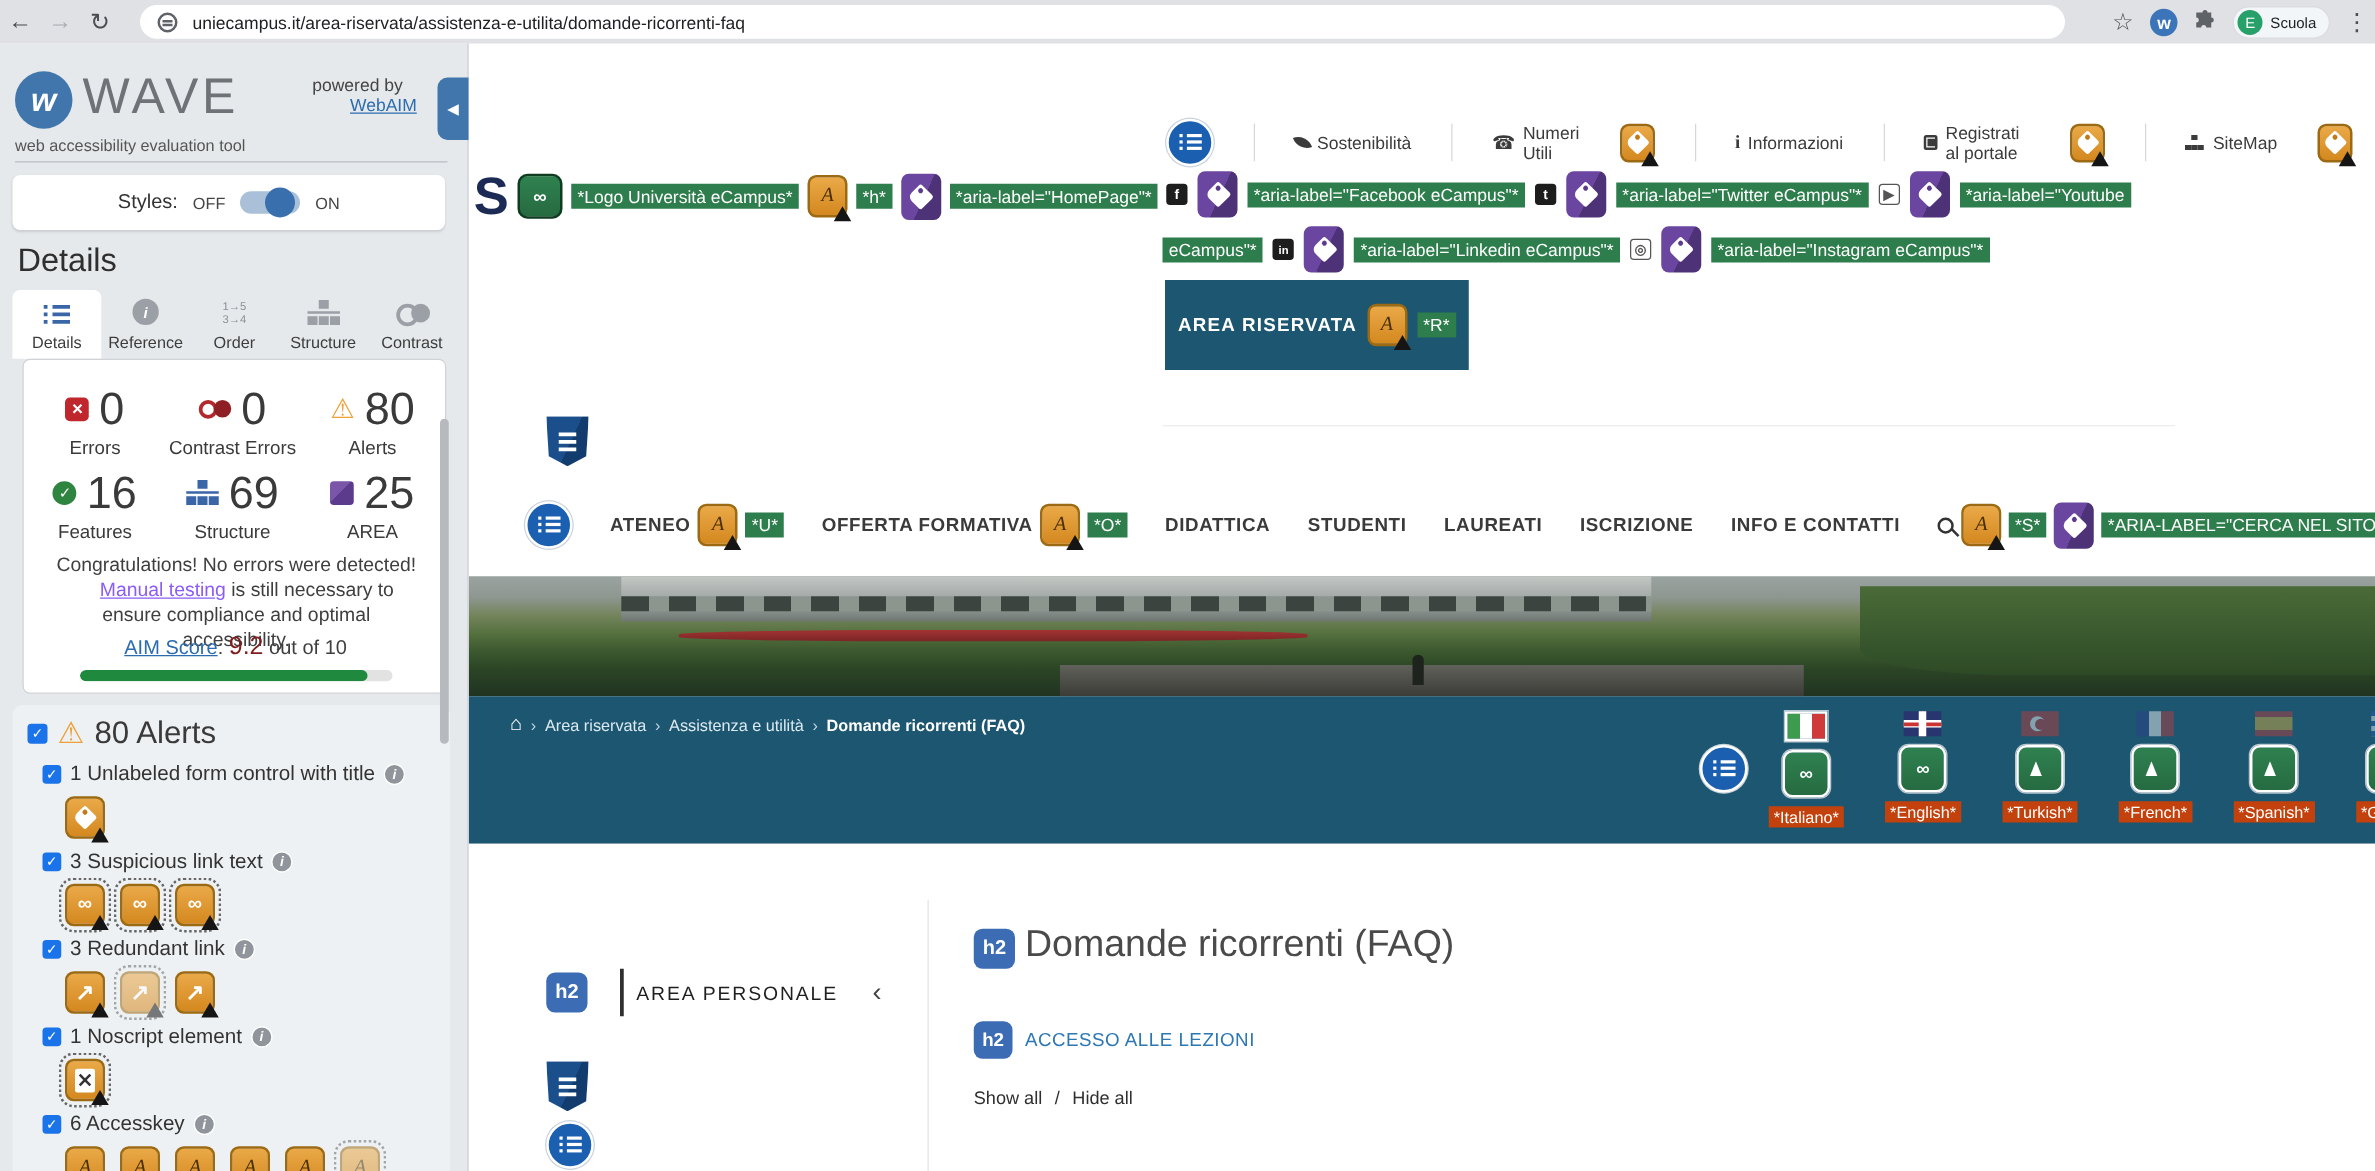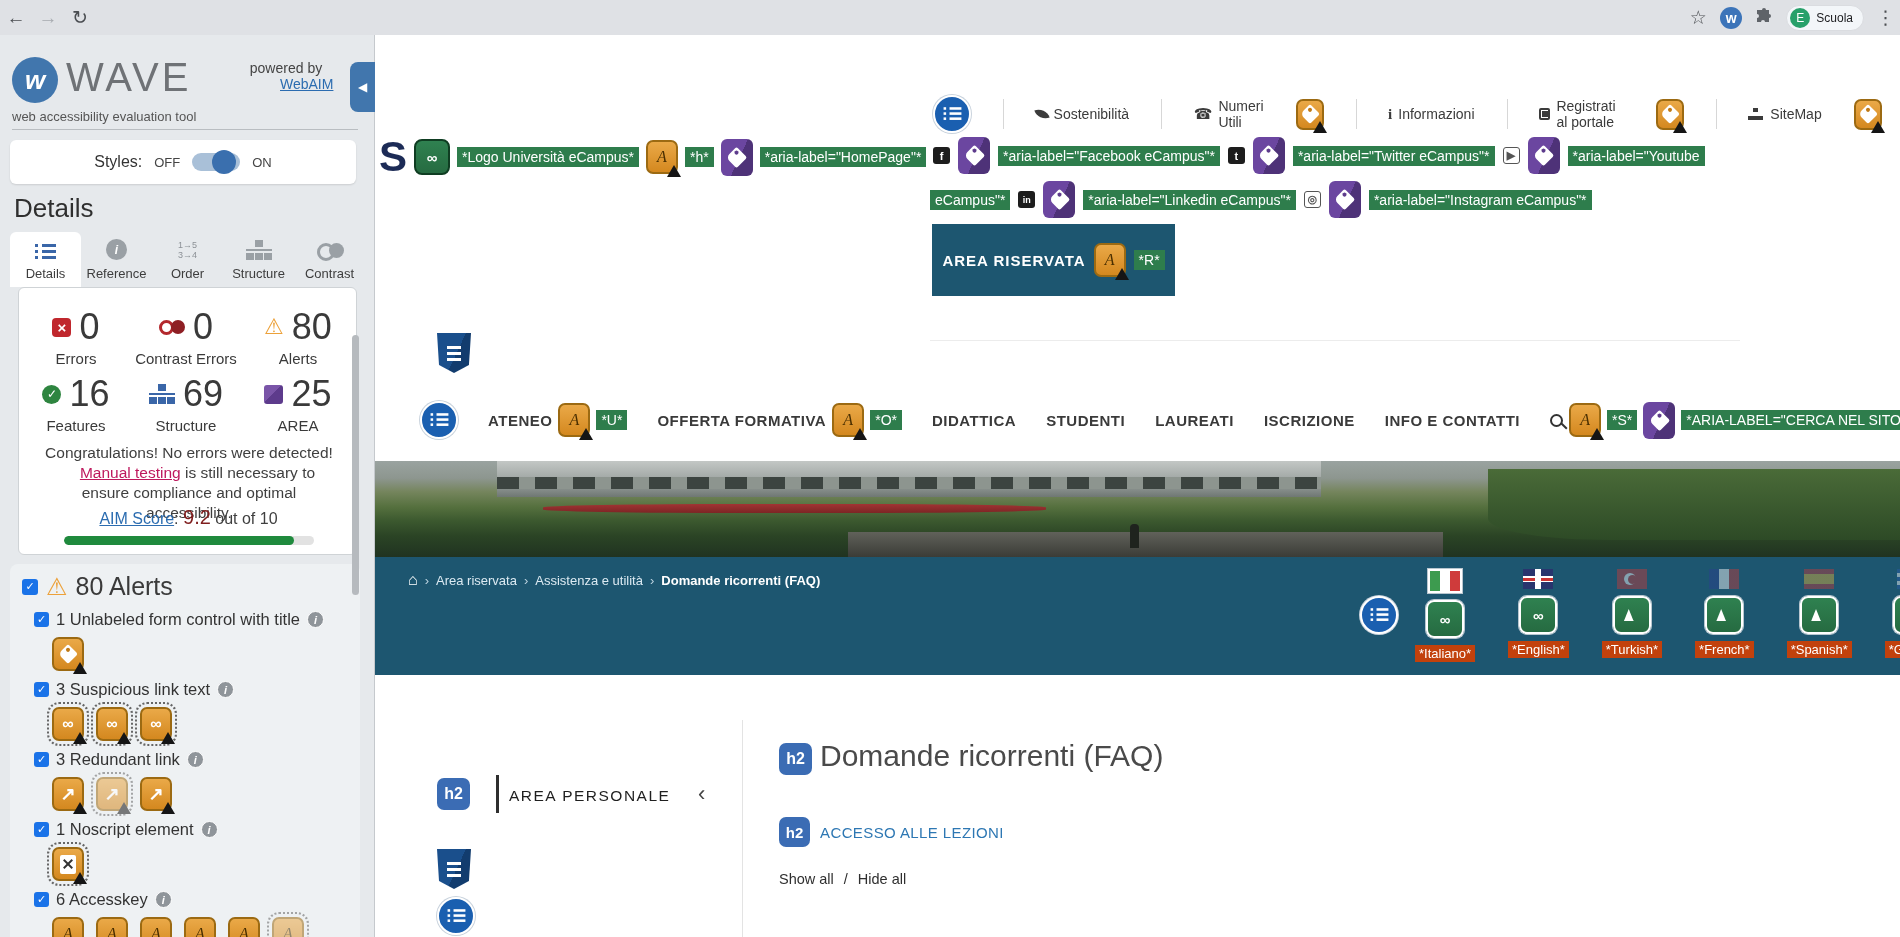--- a/index.html
+++ b/index.html
@@ -59,21 +59,21 @@
   .statnum { font-size:36px; color:#3a3a3a; display:flex; align-items:center; justify-content:center; gap:8px; }
   .statlabel { font-size:15px; color:#3a3a3a; margin-top:2px; }
   .err-ic { width:19px; height:19px; border-radius:4px; background:#c0272d; color:#fff; font-size:15px; font-weight:bold; display:flex; align-items:center; justify-content:center; }
   .contr-ic { position:relative; width:26px; height:18px; }
   .contr-ic::before { content:""; position:absolute; left:0; top:2px; width:9px; height:9px; border-radius:50%; border:3px solid #b3282d; }
   .contr-ic::after { content:""; position:absolute; left:12px; top:2px; width:14px; height:14px; border-radius:50%; background:#8e1f24; }
   .warn-ic { color:#eca13a; font-size:22px; }
   .feat-ic { width:19px; height:19px; border-radius:50%; background:#2e8540; color:#fff; font-size:12px; display:flex; align-items:center; justify-content:center; }
   .aria-cube { width:19px; height:19px; background:linear-gradient(135deg,#7a55a8 45%,#5d3b8c 45%); border-radius:3px; }
   #congrats { position:absolute; left:20px; top:155px; width:300px; text-align:center; font-size:15.5px; color:#3f3f3f; line-height:20px; }
-  #congrats a { color:#be185d; text-decoration:underline; cursor:pointer;margin-left:17px; }
+  #congrats a { color:#8b5cf6; text-decoration:underline; cursor:pointer;margin-left:17px; }
   #aimline { position:absolute; left:0; top:218px; width:339px; text-align:center; font-size:16px; color:#3f3f3f; }
   #aimline .aimlink { color:#2b6cb0; text-decoration:underline; cursor:pointer; }
   #aimline .score { font-size:20px; color:#7f1d1d; }
   #aimbar { position:absolute; left:45px; top:248px; width:250px; height:9px; border-radius:5px; background:#e2e2e2; overflow:hidden; }
   #aimfill { height:9px; background:#1f8a3d; border-radius:5px; }
 
   #alertscard { position:absolute; left:10px; top:529px; width:350px; height:420px; background:#eef1f3; border-radius:8px; padding:8px 0 0 12px; }
   .cb { width:16px; height:16px; background:#1a73e8; border-radius:3px; color:#fff; font-size:11px; display:inline-flex; align-items:center; justify-content:center; flex:none; cursor:pointer; }
   .cb.small { width:15px; height:15px; }
   #alertstitle { display:flex; align-items:center; gap:8px; }
@@ -195,20 +195,24 @@
 </style>
 </head>
 <body>
 
 <div id="stage">
 
   <div id="chrome">
     <span class="nav-glyph">←</span>
     <span class="nav-glyph dis">→</span>
     <span class="nav-glyph">↻</span>
+    <div id="urlpill">
+      <span id="siteinfo"></span>
+      <span id="urltext">uniecampus.it/area-riservata/assistenza-e-utilita/domande-ricorrenti-faq</span>
+    </div>
     <div class="chrome-right">
       <span class="nav-glyph" style="width:20px">☆</span>
       <span id="waveext">w</span>
       <svg width="20" height="20" viewBox="0 0 20 20">
           <path d="M8 2a2 2 0 0 1 4 0h3v4a2 2 0 0 1 0 4v4h-4a2 2 0 0 0-4 0H3v-4a2 2 0 0 0 0-4V2h5z" fill="#5f6368"></path>
         </svg>
       <div id="profile">
         <span id="avatar">E</span>
         <span id="profname">Scuola</span>
       </div>

